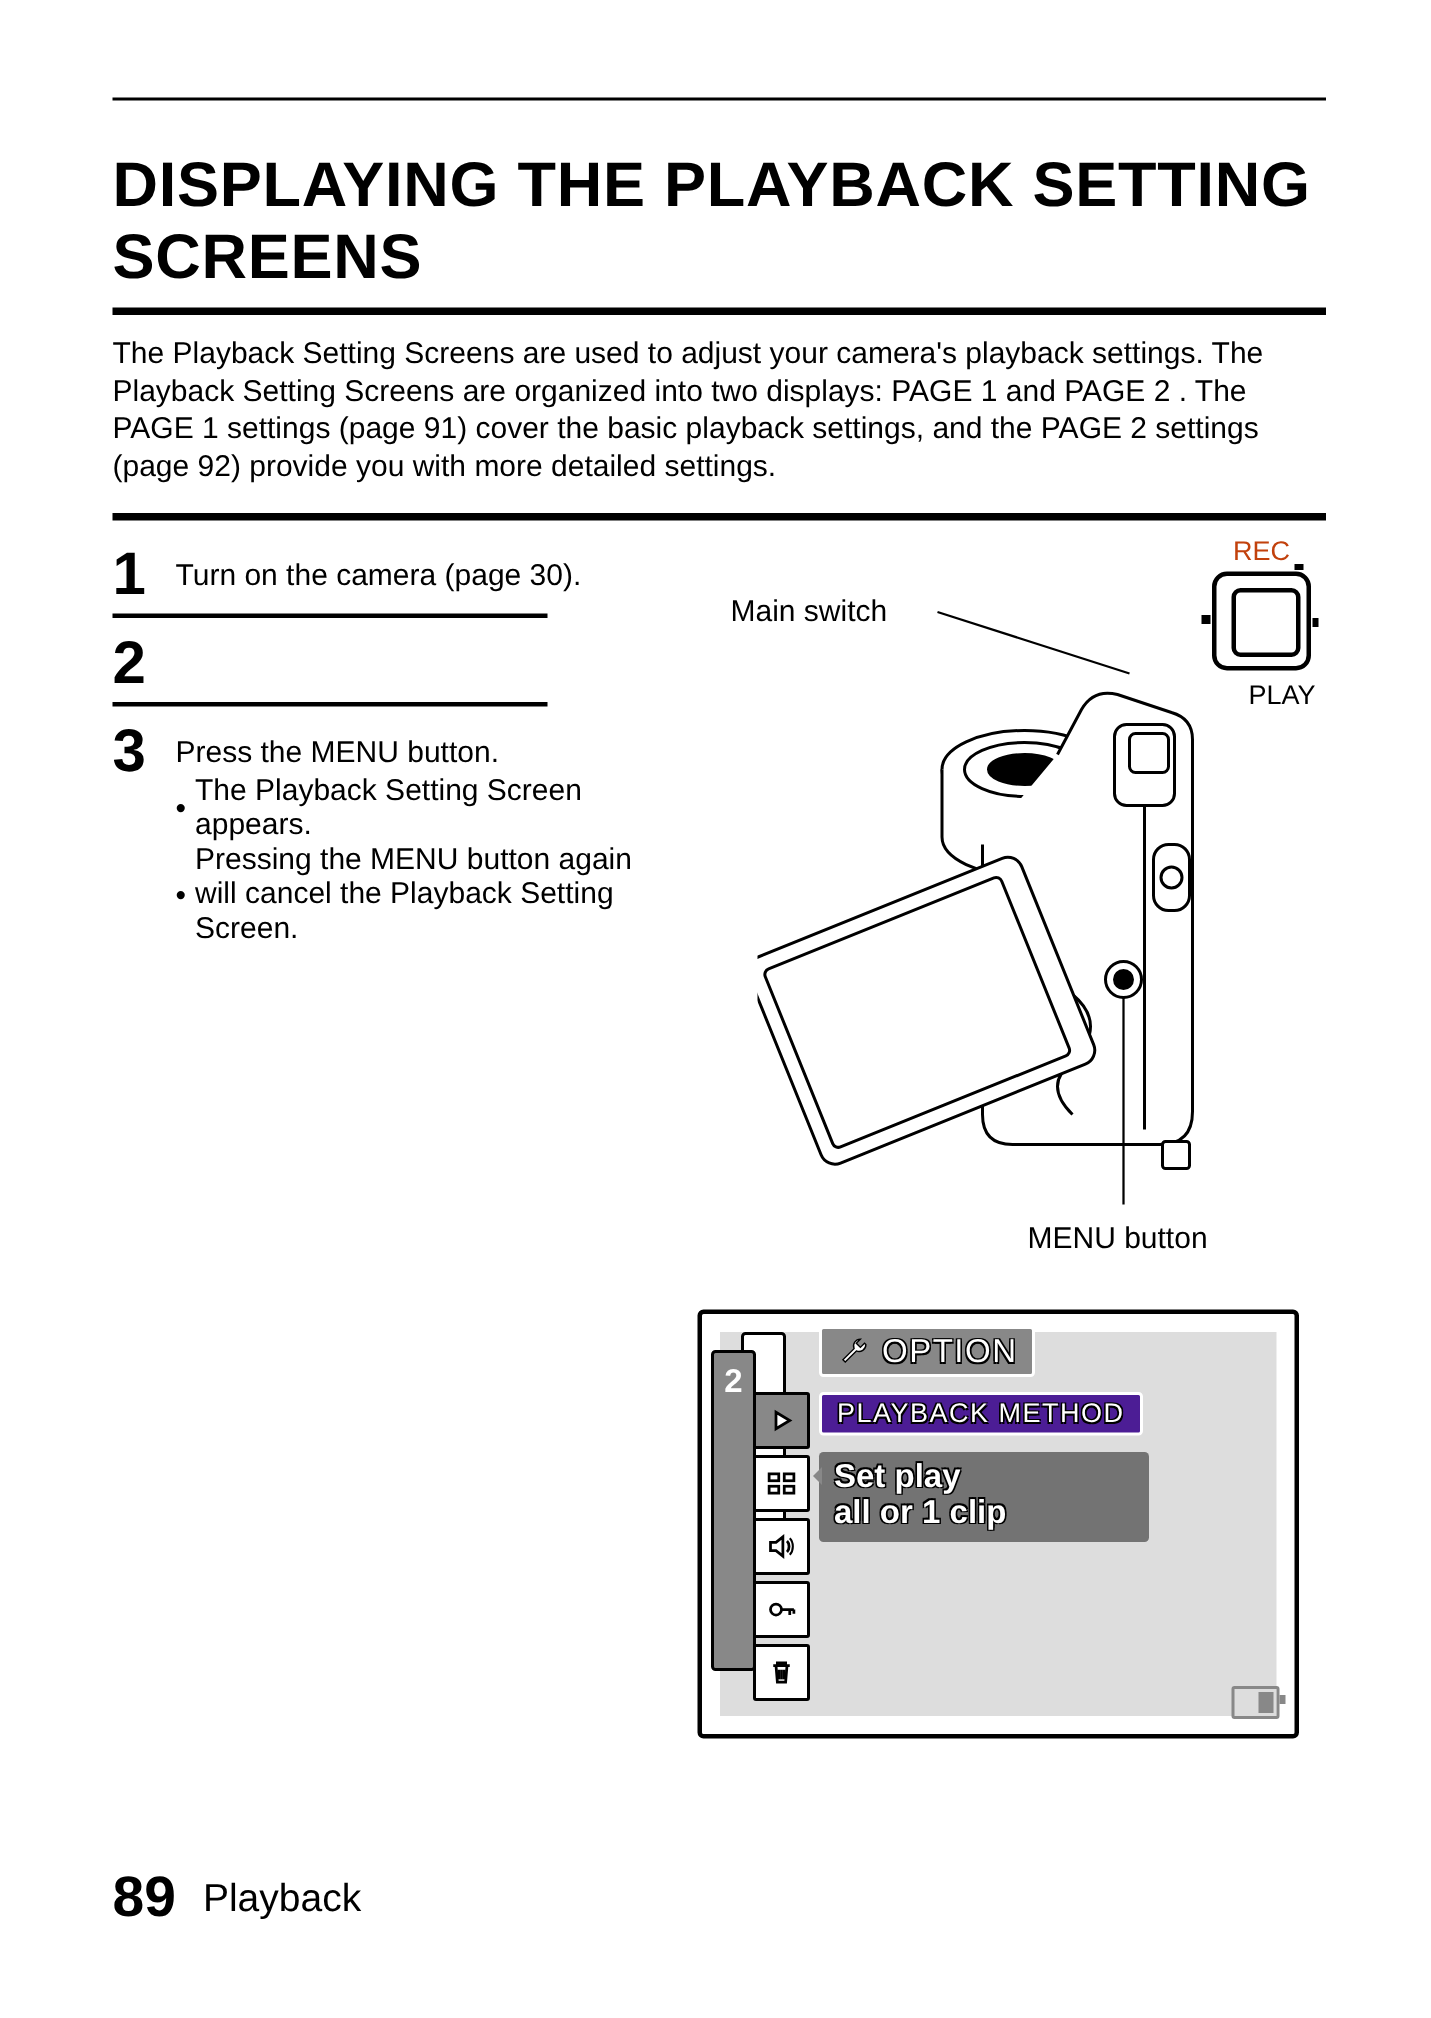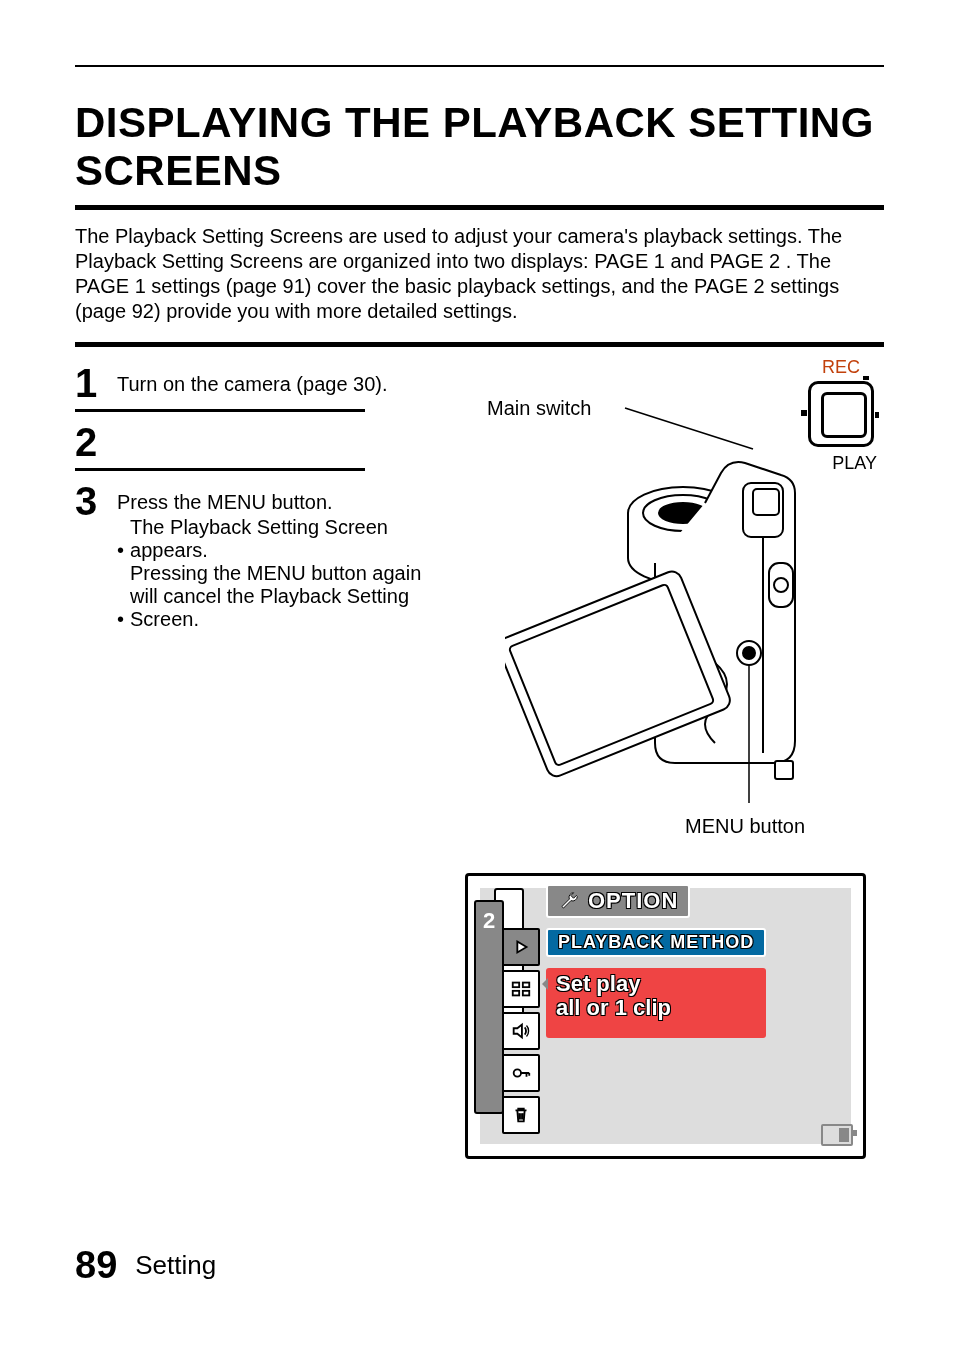--- a/index.html
+++ b/index.html
@@ -10,42 +10,42 @@
   p.intro{font-size:20px;line-height:1.25;margin:14px 0 18px 0}
   .bold{font-weight:400}
   .cols{display:flex;align-items:flex-start;margin-top:6px}
   .left{width:370px;padding-right:20px}
   .right{flex:1;position:relative}
   .step{display:flex;align-items:flex-start;margin-top:10px}
   .stepnum{font-size:40px;font-weight:900;width:42px;line-height:1}
   .stepbody{flex:1;padding-top:10px}
   .steptitle{font-size:20px;font-weight:400}
   .stepnote{font-size:20px;margin:2px 0 0 0;padding-left:0;list-style:none}
-  .stepnote li{display:flex;align-items:flex-end;gap:6px;margin-top:0}
+  .stepnote li{display:flex;align-items:center;gap:6px;margin-top:0}
   .stepnote li::before{content:"•";font-size:20px;line-height:1.2}
   .shortrule{width:290px;border:0;border-top:3px solid #000;margin:6px 0}
   .label{font-size:20px}
   .switch-label{position:absolute;left:22px;top:44px}
   .rec-label{position:absolute;right:24px;top:4px;font-size:18px;fill:#888}
   .play-label{position:absolute;right:7px;top:100px;font-size:18px}
   .menu-label{position:absolute;left:220px;top:462px;white-space:nowrap}
   .camera-svg{position:absolute;left:40px;top:10px}
   .lcd{position:absolute;left:0;top:520px;width:395px;height:280px;background:#fff;border:3px solid #000;border-radius:4px}
   .lcd-inner{position:absolute;inset:12px;background:#ddd}
   .side-tab{position:absolute;left:4px;top:6px;width:26px;height:134px;background:#fff;border:2px solid #000;border-radius:3px;display:flex;align-items:center;justify-content:center}
   .side-tab.active{background:#888}
   .tab-num{font-size:22px;font-weight:900;transform:scaleX(1)}
   .opt-label{position:absolute;left:78px;top:8px;background:#888;border:2px solid #fff;border-radius:3px;padding:2px 10px;display:flex;align-items:center;gap:8px}
-  .opt-text{font-size:22px;font-weight:700;color:#fff;text-shadow:1px 1px 0 #000,-1px -1px 0 #000,1px -1px 0 #000,-1px 1px 0 #000;letter-spacing:1px}
+  .opt-text{font-size:22px;font-weight:400;color:#fff;text-shadow:1px 1px 0 #000,-1px -1px 0 #000,1px -1px 0 #000,-1px 1px 0 #000;letter-spacing:1px}
   .icon-col{position:absolute;left:34px;top:52px;width:34px}
   .mrow{width:34px;height:34px;border:2px solid #000;background:#fff;margin-bottom:4px;display:flex;align-items:center;justify-content:center;border-radius:2px}
   .mrow.sel{background:#888}
   .mrow svg{width:22px;height:22px;stroke:#000;stroke-width:2;fill:none}
-  .method-label{position:absolute;left:78px;top:52px;background:#0369a1;border:2px solid #fff;border-radius:3px;padding:2px 10px}
-  .help{position:absolute;left:78px;top:92px;background:#ef4444;border-radius:3px;padding:4px 10px 18px 10px;min-width:200px}
+  .method-label{position:absolute;left:78px;top:52px;background:#4c1d95;border:2px solid #fff;border-radius:3px;padding:2px 10px}
+  .help{position:absolute;left:78px;top:92px;background:#737373;border-radius:3px;padding:4px 10px 8px 10px;min-width:200px}
   .help-text{font-size:22px;font-weight:700;color:#fff;text-shadow:1px 1px 0 #000,-1px -1px 0 #000,1px -1px 0 #000,-1px 1px 0 #000;line-height:1.1}
   .help::after{content:"";position:absolute;left:-10px;top:10px;border:6px solid transparent;border-right-color:#888}
   .batt{position:absolute;right:10px;bottom:10px;width:28px;height:18px;border:2px solid #888;border-radius:2px}
   .batt::after{content:"";position:absolute;right:-6px;top:4px;width:4px;height:6px;background:#888}
   .batt .fill{position:absolute;right:2px;top:2px;bottom:2px;width:10px;background:#888}
   .footer{position:absolute;left:75px;bottom:58px;display:flex;align-items:center;gap:18px}
   .pgnum{font-size:38px;font-weight:900}
   .lang{font-size:26px}
   
   .switch-icon{position:absolute;right:10px;top:28px;width:60px;height:60px;border:3px solid #000;border-radius:10px}
@@ -226,15 +226,15 @@
 
         <div class="batt">
             <div class="fill"></div>
           </div>
       </div>
     </div>
   </div>
 
   <div class="footer">
     <span class="pgnum">89</span>
-    <span class="lang">Setting</span>
+    <span class="lang">Playback</span>
   </div>
 </div>
 
 </body></html>

